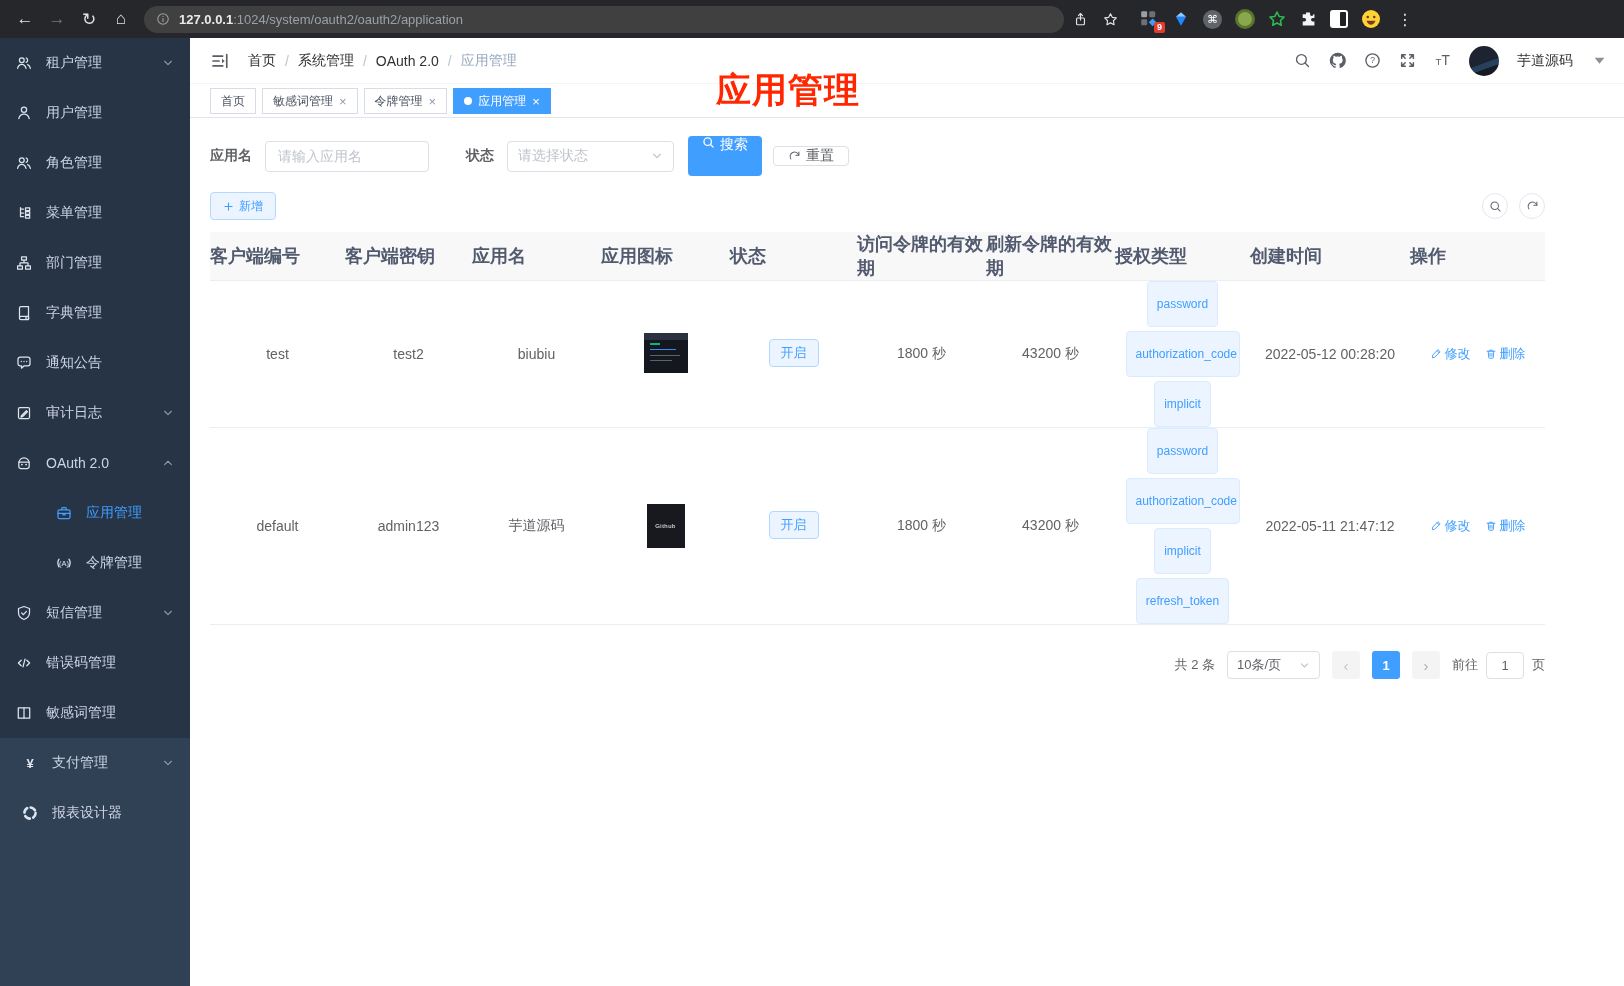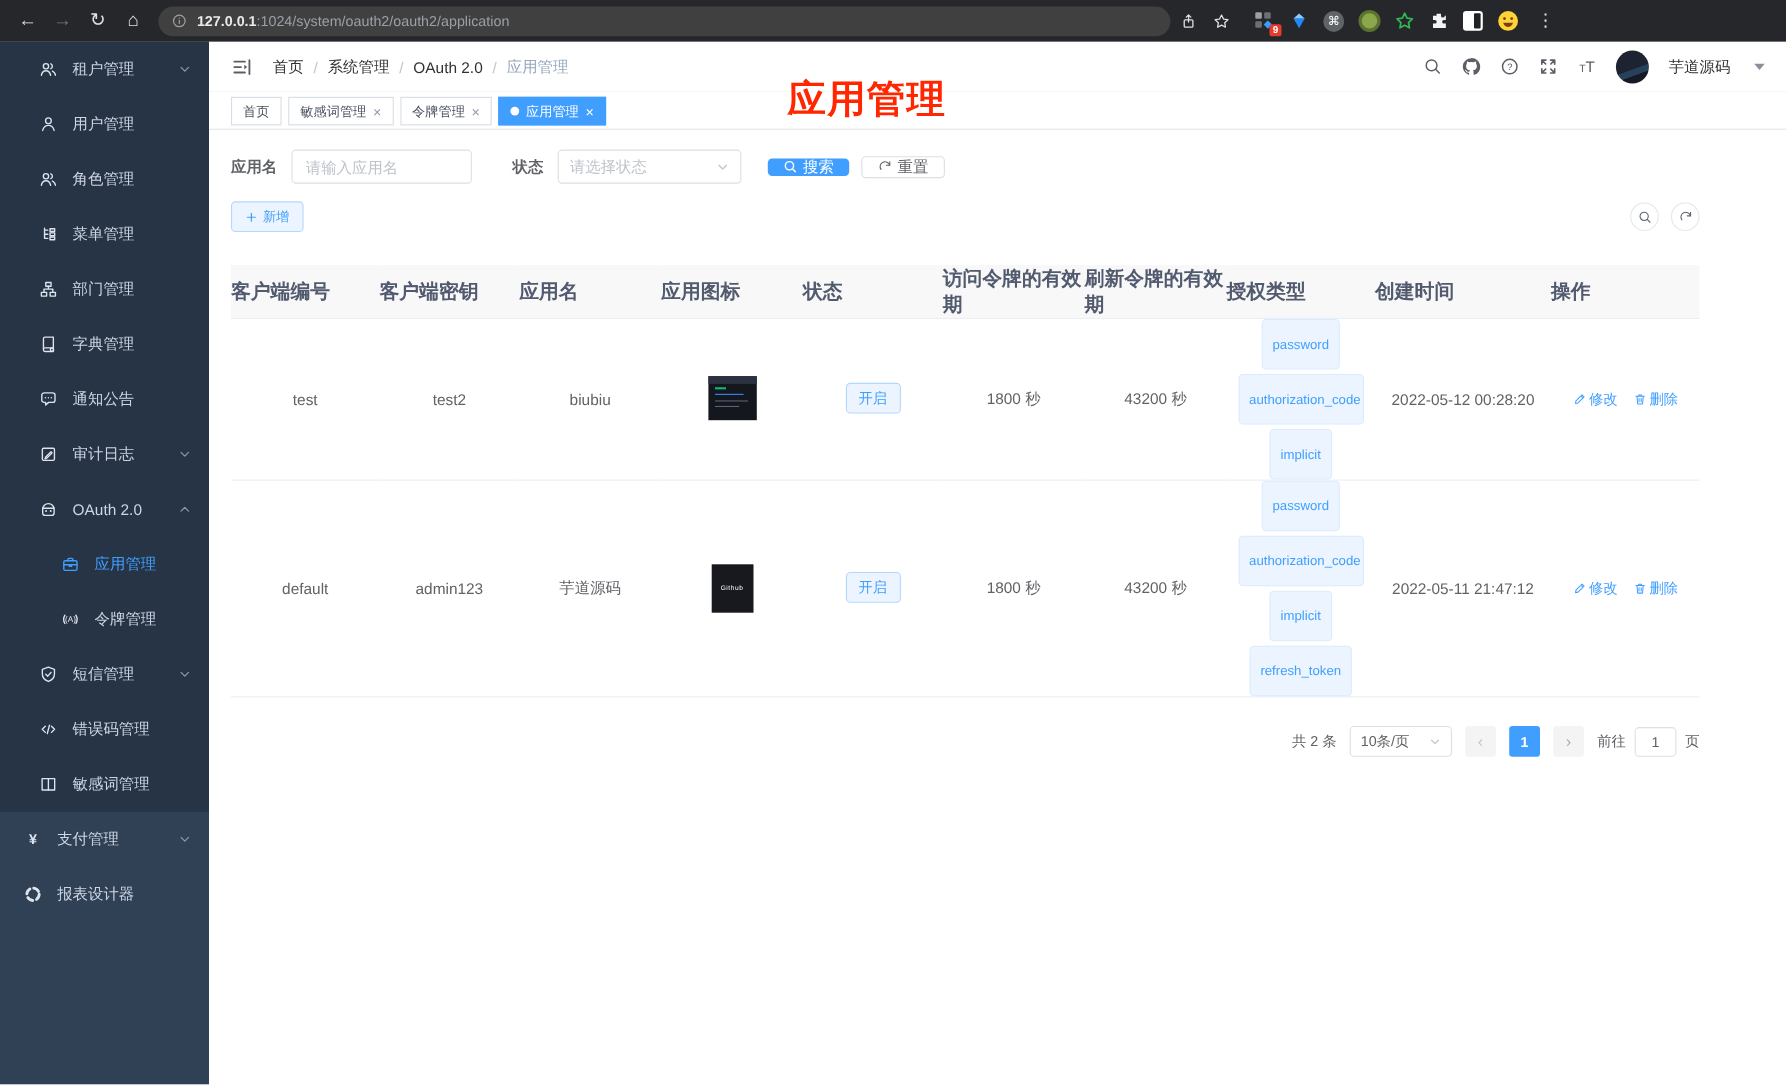--- a/index.html
+++ b/index.html
@@ -22,21 +22,21 @@
   .dotsmenu{color:#dfe1e5;font-size:16px;margin-left:10px;cursor:pointer;padding:0 4px}
 
   
   .app{display:flex;height:948px}
   .sidebar{width:190px;background:#304156;display:flex;flex-direction:column;flex:none}
   .logo{height:46px;display:flex;align-items:center;gap:10px;padding:0 13px;background:#2d3b50;flex:none;cursor:pointer}
   .logo-img{width:30px;height:30px;border-radius:4px;flex:none;background:
     radial-gradient(circle at 50% 42%, #f3ece6 0 38%, #c9a58f 39% 62%, #7a5a4a 63% 100%)}
   .logo-title{color:#fff;font-size:15px;font-weight:700;white-space:nowrap}
   .submenu{background:#263445}
-  .mi{height:50px;display:flex;align-items:center;color:#cdd5e3;font-size:14px;padding-left:36px;position:relative;cursor:pointer;white-space:nowrap}
+  .mi{height:50px;display:flex;align-items:center;color:#cdd5e3;font-size:14px;padding-left:16px;position:relative;cursor:pointer;white-space:nowrap}
   .mi .ico{margin-right:14px;color:#dee4ee}
   .mi .chev{position:absolute;right:16px;width:12px;height:12px;margin:0;color:#8a97a8}
   .mi.child{padding-left:56px}
   .mi.active{color:#409eff}
   .mi.active .ico{color:#409eff}
   .mi.root{padding-left:22px}
 
   .main{flex:1;position:relative;display:flex;flex-direction:column;background:#fff}
   .navbar{height:46px;display:flex;align-items:center;padding:0 16px;border-bottom:1px solid #f2f4f6;flex:none}
   .foldbtn{width:28px;height:28px;display:flex;align-items:center;justify-content:center;color:#5a5e66;cursor:pointer}
@@ -60,26 +60,26 @@
 
   .content{padding:18px 79px 0 20px}
   .frow{display:flex;align-items:center;margin-bottom:16px}
   .flabel{font-size:14px;color:#606266;font-weight:700;margin-right:13px}
   .finput{width:164px;height:31px;border:1px solid #dcdfe6;border-radius:4px;padding:0 12px;font-size:14px;color:#606266;outline:none}
   .finput::placeholder{color:#bfc4cc}
   .fselect{width:167px;height:31px;border:1px solid #dcdfe6;border-radius:4px;display:flex;align-items:center;justify-content:space-between;padding:0 10px;cursor:pointer}
   .fselect .ph{font-size:14px;color:#bfc4cc}
   .fselect .chev{width:12px;height:12px;color:#c0c4cc}
   .lbl2{margin-left:37px}
-  .btn-primary{margin-left:24px;height:16px;background:#409eff;color:#fff;border:none;border-radius:4px;padding:0 14px;font-size:14px;display:flex;align-items:center;gap:5px;cursor:pointer}
+  .btn-primary{margin-left:14px;height:40px;background:#409eff;color:#fff;border:none;border-radius:4px;padding:0 14px;font-size:14px;display:flex;gap:5px;cursor:pointer}
   .btn-primary .ico{width:13px;height:13px;stroke-width:1.6}
   .btn-plain{margin-left:11px;height:20px;background:#fff;border:1px solid #dcdfe6;border-radius:4px;color:#606266;padding:0 14px;font-size:14px;display:flex;align-items:center;gap:5px;cursor:pointer}
   .btn-plain .ico{width:13px;height:13px}
 
-  .toolrow{display:flex;align-items:center;margin-bottom:30px}
+  .toolrow{display:flex;align-items:center;margin-bottom:12px}
   .btn-add{height:28px;background:#ecf5ff;border:1px solid #b3d8ff;color:#409eff;border-radius:4px;padding:0 12px;font-size:12px;display:flex;align-items:center;gap:5px;cursor:pointer}
   .tools{margin-left:auto;display:flex;gap:11px}
   .circbtn{width:26px;height:26px;border-radius:50%;border:1px solid #e4e7ec;background:#fff;display:flex;align-items:center;justify-content:center;color:#5f6672;cursor:pointer}
   .circbtn .ico{width:13px;height:13px}
 
   table{width:1335px;border-collapse:collapse;table-layout:fixed;font-size:14px;color:#606266}
   thead th{background:#f8f8f9;height:36px;font-weight:700;color:#515a6e;border-bottom:1px solid #ebeef5;font-size:18px;text-align:left}
   td{border-bottom:1px solid #ebeef5;text-align:center;vertical-align:middle}
   tr.r1 td{height:110px}
   tr.r2 td{height:120px}

